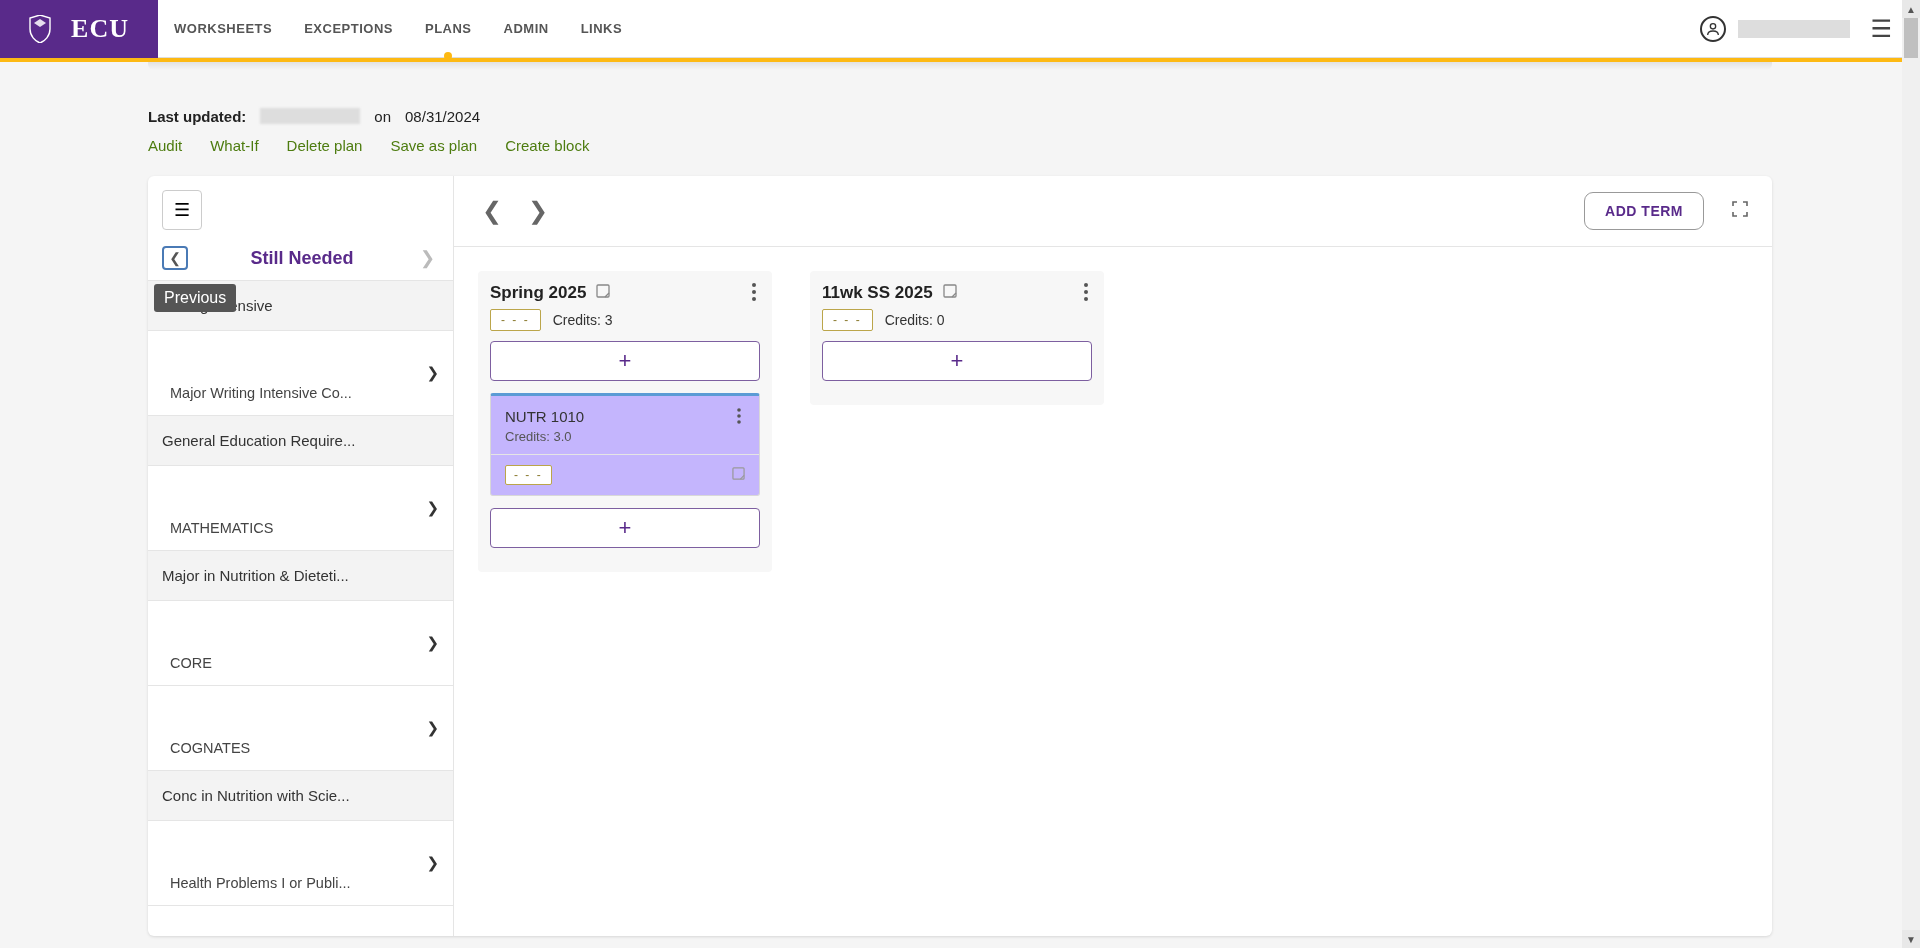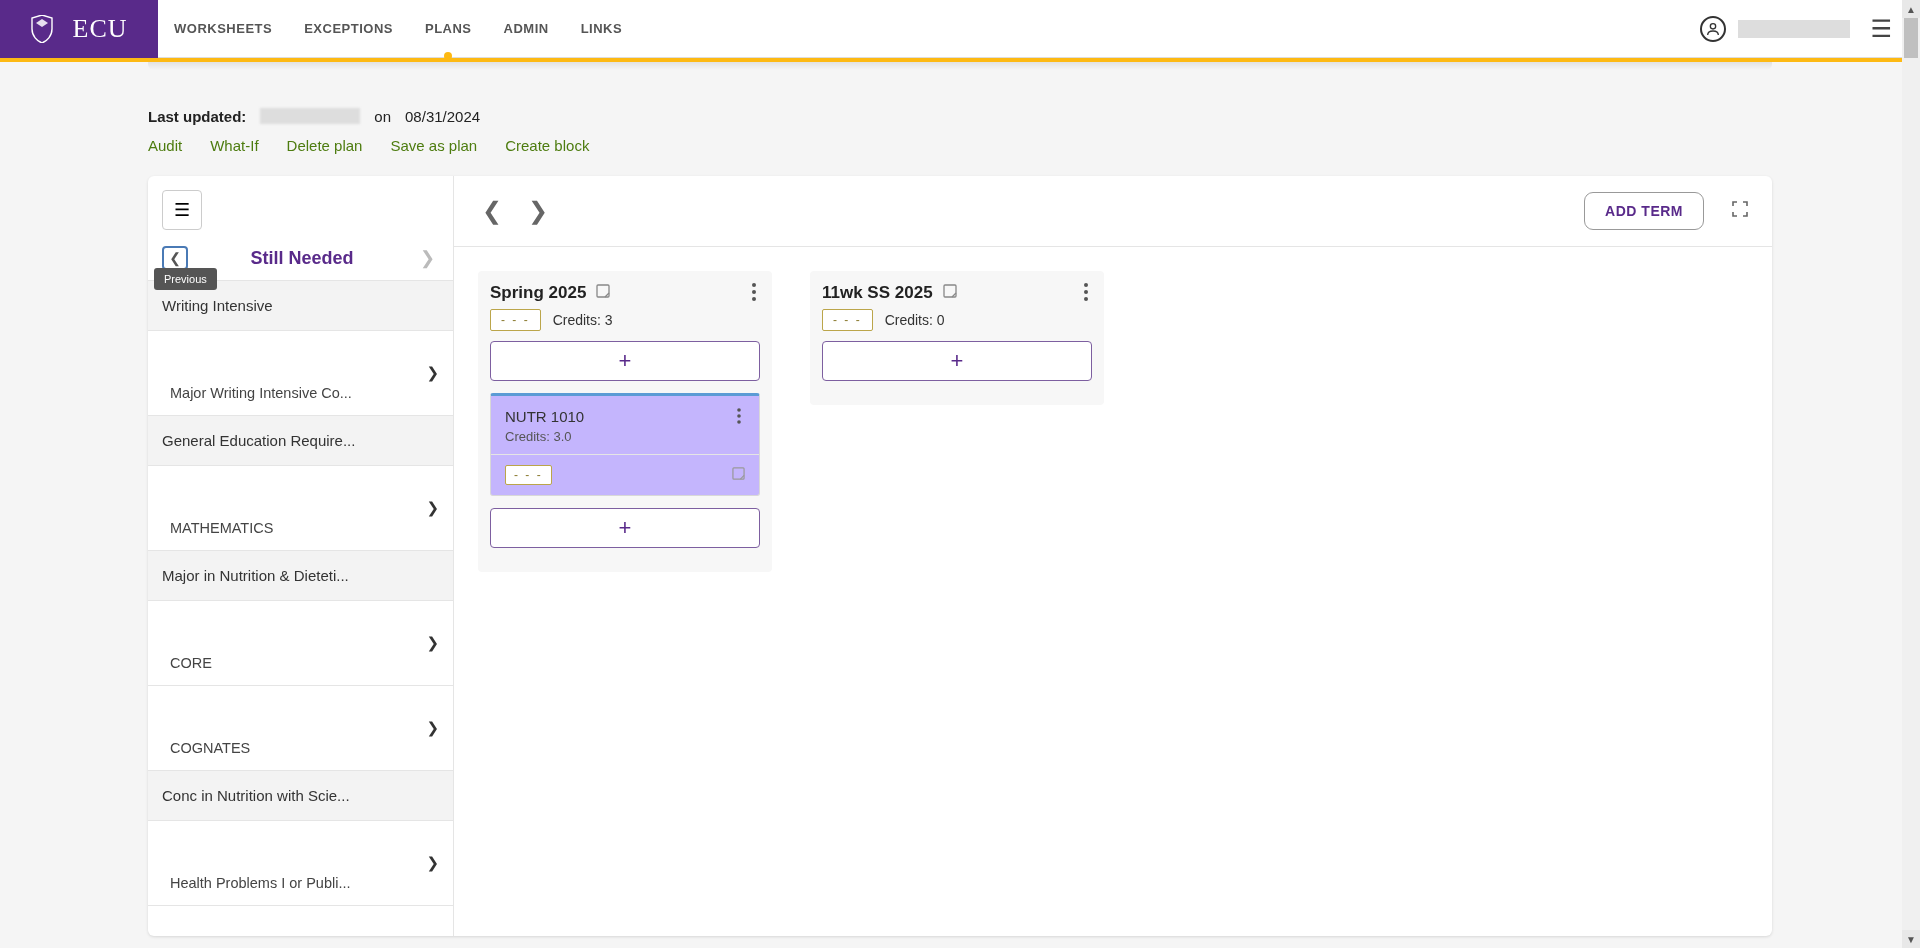--- a/index.html
+++ b/index.html
@@ -1,21 +1,21 @@
 <!DOCTYPE html>
 <html><head>
 <meta charset="utf-8">
 <style>
 * { margin: 0; padding: 0; box-sizing: border-box; font-family: Arial, Helvetica, sans-serif; }
 body { background: #f5f5f5; width: 1920px; height: 948px; overflow: hidden; position: relative; }
 
 .topbar { display: flex; align-items: center; background: #fff; height: 58px; border-bottom: 1px solid #ddd; position: relative; }
 .logo-box { width: 158px; height: 58px; background: #592A8A; display: flex; align-items: center; justify-content: center; color: #fff; }
 .logo-shield { display:inline-flex; align-items:center; }
-.logo-text { font-size: 26px; font-weight: normal; letter-spacing: 1px; margin-left: 20px; font-family: Georgia, serif; }
+.logo-text { font-size: 26px; font-weight: bold; letter-spacing: 1px; margin-left: 20px; font-family: Georgia, serif; }
 
 .nav { display: flex; gap: 0; }
 .nav a { padding: 20px 16px; font-size: 13px; font-weight: bold; color: #555; text-decoration: none; letter-spacing: 0.5px; position: relative; }
 .nav a.active::after { content:''; position:absolute; left:50%; bottom:-4px; transform:translateX(-50%); width:8px; height:8px; background:#FDB913; border-radius:50%; }
 
 .topbar-right { margin-left: auto; display: flex; align-items: center; gap: 12px; padding-right: 20px; }
 .user-icon { width: 26px; height: 26px; border: 2px solid #333; border-radius: 50%; display:flex; align-items:center; justify-content:center; }
 .user-icon svg { width:16px; height:16px; }
 .user-name-box { width: 112px; height: 18px; background: #ddd; }
 .hamburger { font-size: 24px; color: #444; padding: 0 8px; cursor:pointer; }
@@ -34,21 +34,21 @@
 
 .sidebar { width: 306px; border-right: 1px solid #e5e5e5; display:flex; flex-direction:column; position:relative; }
 .sb-ham-wrap { padding: 14px 14px 10px 14px; }
 .sb-ham { width: 40px; height: 40px; border: 1px solid #ccc; border-radius: 4px; display:flex; align-items:center; justify-content:center; font-size: 18px; cursor:pointer; }
 
 .sb-title-row { display:flex; align-items:center; justify-content: space-between; padding: 6px 14px 10px 14px; position:relative; }
 .sb-prev-btn { width: 26px; height: 24px; border: 2px solid #4a7ab5; border-radius: 4px; display:flex; align-items:center; justify-content:center; color:#555; cursor:pointer; font-size:14px; }
 .sb-title { color: #592A8A; font-size: 18px; font-weight: bold; }
 .sb-next { color: #bbb; font-size: 18px; cursor:pointer; padding:0 4px; }
 
-.tooltip { position:absolute; left: 6px; top: 28px; background: #555; color: #fff; font-size: 11px; padding: 5px 10px; border-radius: 3px; z-index: 10; }
+.tooltip { position:absolute; left: 6px; top: 44px; background: #555; color: #fff; font-size: 16px; padding: 5px 10px; border-radius: 3px; z-index: 10; }
 
 .req-list { overflow-y: auto; overflow-x: hidden; flex:1; border-top: 1px solid #e5e5e5; }
 .req-list::-webkit-scrollbar { width: 18px; }
 .req-list::-webkit-scrollbar-track { background: #f0f0f0; }
 .req-list::-webkit-scrollbar-thumb { background: #c8c8c8; border-radius: 2px; }
 
 .req-header { background: #f3f3f3; padding: 16px 14px; font-size: 15px; color: #333; border-bottom: 1px solid #e5e5e5; white-space: nowrap; overflow:hidden; text-overflow: ellipsis; }
 .req-item { padding: 14px 14px 14px 22px; font-size: 14.5px; color: #444; border-bottom: 1px solid #e5e5e5; display:flex; align-items:center; justify-content:space-between; cursor:pointer; white-space: nowrap; }
 .req-item span:first-child { overflow:hidden; text-overflow:ellipsis; max-width: 230px; margin-top: 40px; }
 .chev { color: #333; font-size: 15px; }

